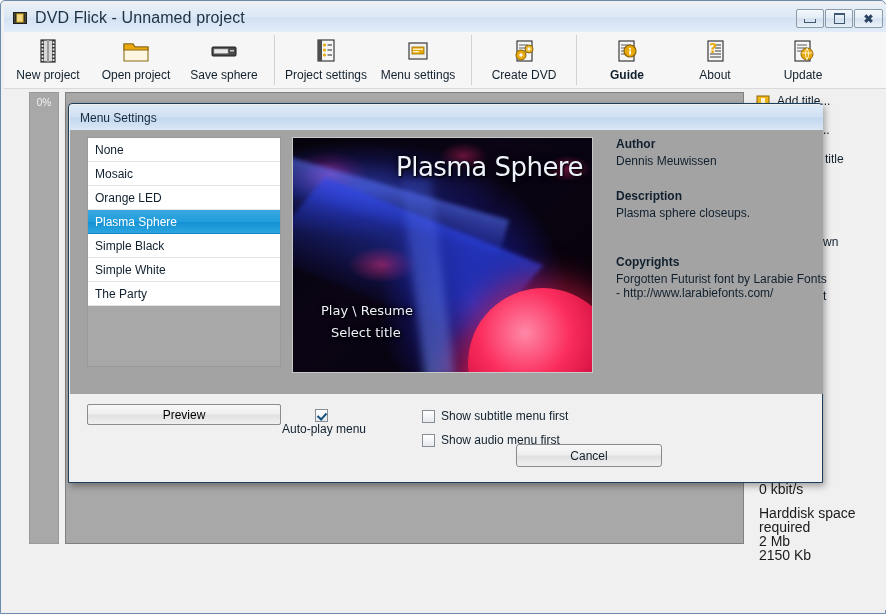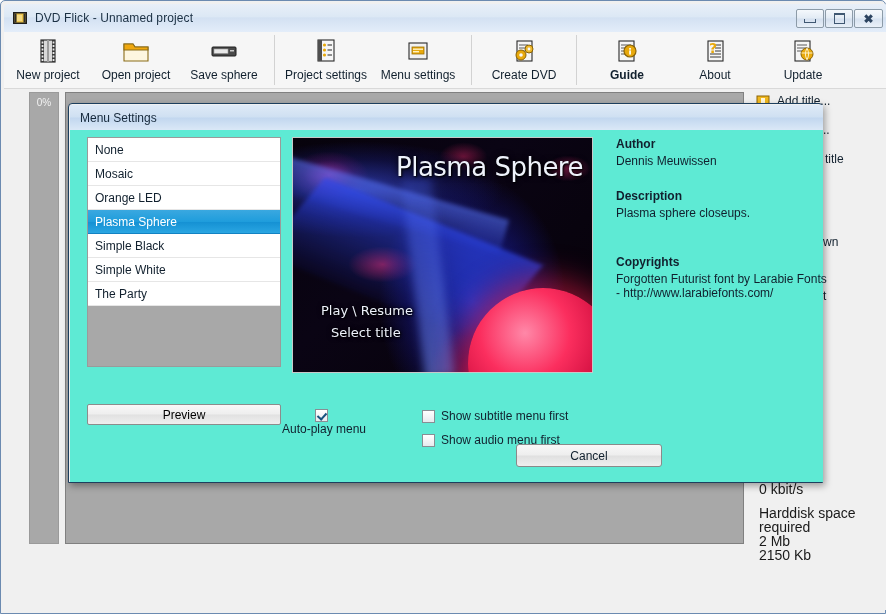--- a/index.html
+++ b/index.html
@@ -46,21 +46,21 @@
     align-items: center;
     box-sizing: border-box;
   }
   #app-icon {
     width: 16px; height: 16px;
     margin-left: 8px; margin-right: 7px;
     position: relative;
     flex: none;
   }
   #titlebar-text {
-    font-size: 12px;
+    font-size: 16px;
     color: #1b3043;
     letter-spacing: .1px;
     white-space: nowrap;
   }
   #window-buttons {
     position: absolute;
     right: 5px; top: 5px;
     display: flex;
     gap: 1px;
   }
@@ -215,22 +215,22 @@
     box-sizing: border-box;
   }
   #dialog-title-text {
     margin-left: 10px;
     font-size: 12px;
     color: #16293b;
   }
   #dialog-body {
     position: absolute;
     left: 1px; top: 26px;
-    width: 753px; height: 352px;
-    background: #5eead4;
+    width: 753px; height: 264px;
+    background: #a3a3a3;
   }
 
   
   #theme-list {
     position: absolute;
     left: 17px; top: 7px;
     width: 194px; height: 230px;
     background: #a8a8a8;
     border: 1px solid #9a9a9a;
     box-sizing: border-box;

